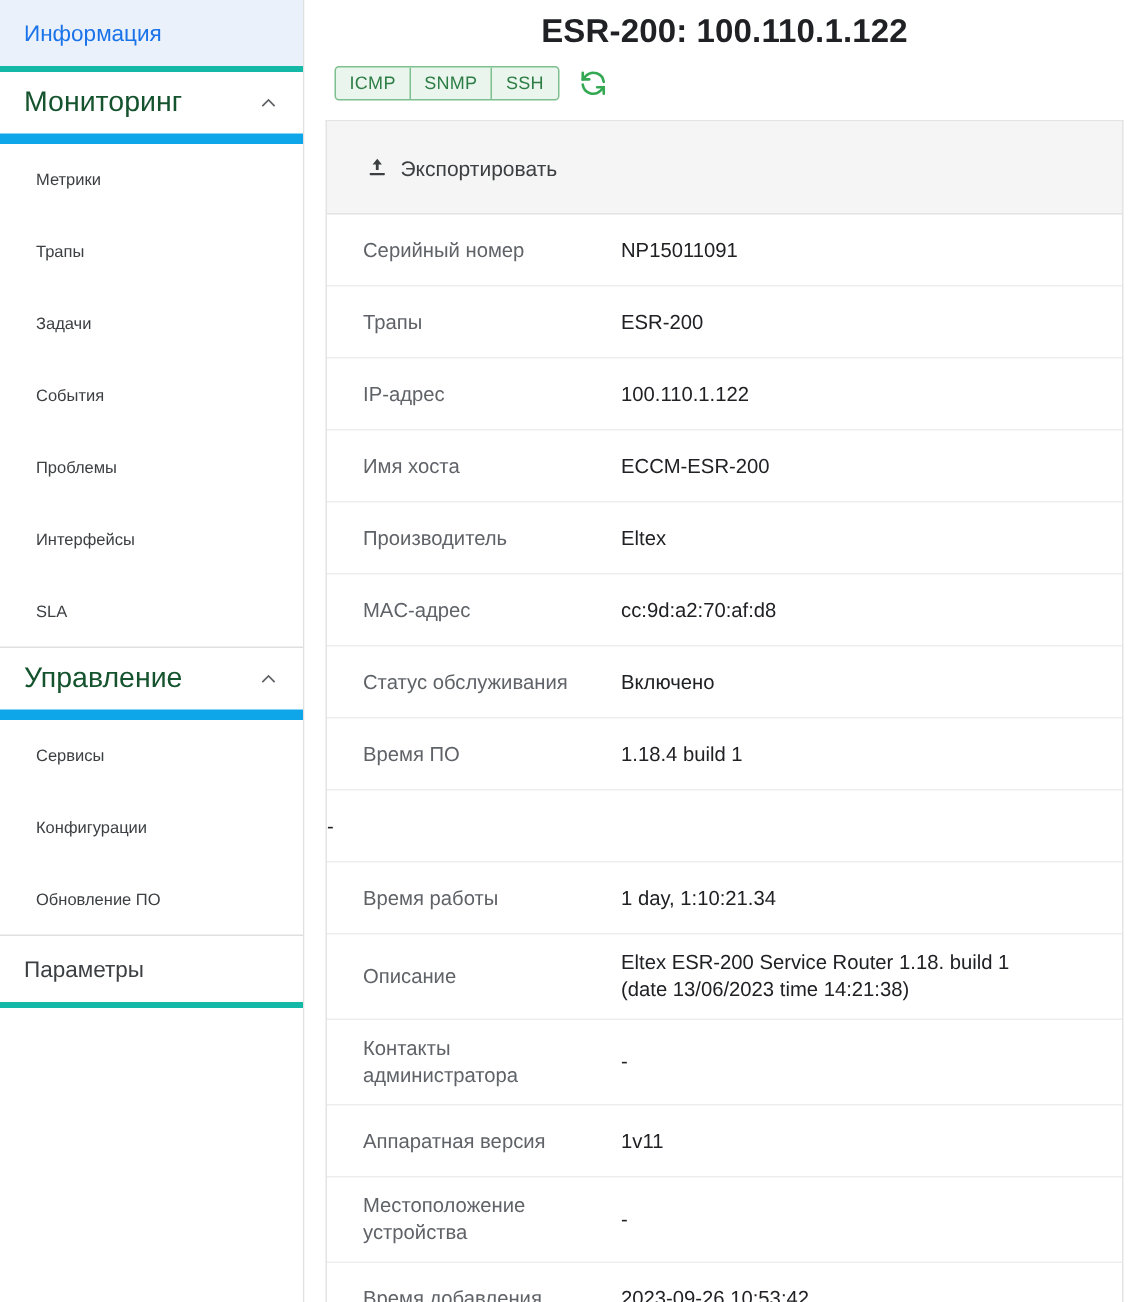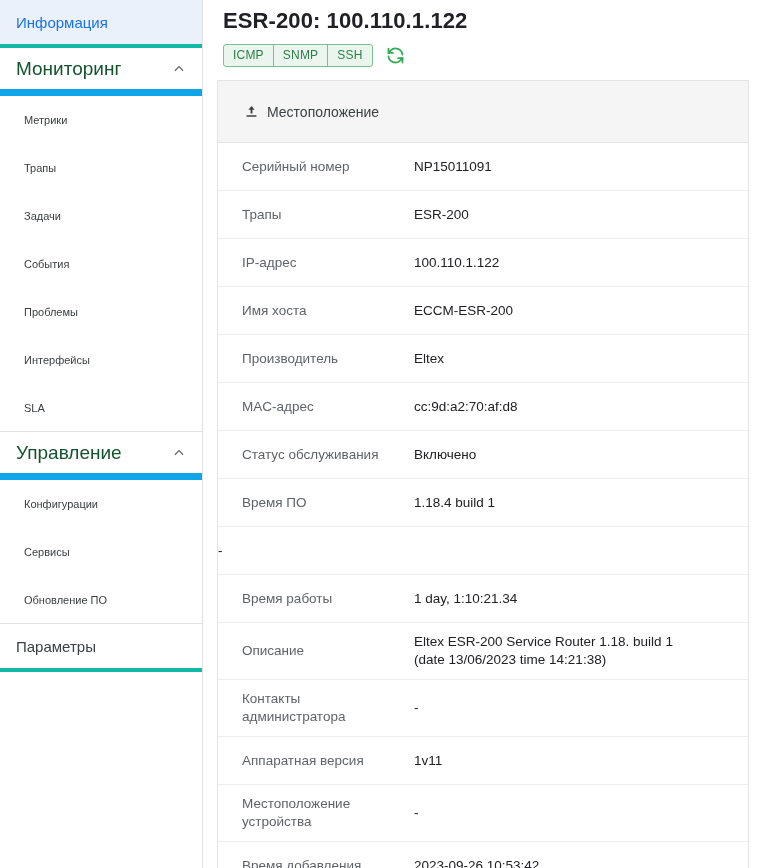--- a/index.html
+++ b/index.html
@@ -78,20 +78,21 @@
   
   .main {
     flex: 1;
     height: 100%;
     overflow: hidden;
     background: #ffffff;
     position: relative;
   }
   .page-header {
     padding: 8px 20px 6px 20px;
+    text-align: center;
   }
   .page-title {
     font-size: 22px;
     font-weight: 700;
     color: #202124;
     margin: 0 0 8px 0;
     letter-spacing: .1px;
   }
   .badges-row {
     display: flex;
@@ -220,24 +221,24 @@
     <div class="nav-group">
       <span>Управление</span>
       <span class="chevron">
         <svg width="14" height="14" viewBox="0 0 24 24" fill="none" stroke="currentColor" stroke-width="2">
           <polyline points="5,15 12,8 19,15"></polyline>
         </svg>
       </span>
     </div>
 
     <div class="nav-sub">
+      <span>Сервисы</span>
+    </div>
+    <div class="nav-sub">
       <span>Конфигурации</span>
-    </div>
-    <div class="nav-sub">
-      <span>Сервисы</span>
     </div>
     <div class="nav-sub sidebar-divider">
       <span>Обновление ПО</span>
     </div>
 
     <div class="nav-item">
       <span>Параметры</span>
     </div>
   </nav>
 
@@ -265,21 +266,21 @@
     <section class="panel">
 
       <div class="toolbar">
         <button class="export-btn">
           <span class="export-icon">
             <svg width="15" height="15" viewBox="0 0 24 24" fill="currentColor">
               <path d="M12 3l5 6h-3.5v6h-3V9H7l5-6z"></path>
               <rect x="4" y="18" width="16" height="2.4" rx="0.6"></rect>
             </svg>
           </span>
-          <span>Местоположение</span>
+          <span>Экспортировать</span>
         </button>
       </div>
 
       <div class="info-row">
         <div class="info-label">Серийный номер</div>
         <div class="info-value">NP15011091</div>
       </div>
       <div class="info-row">
         <div class="info-label">Трапы</div>
         <div class="info-value">ESR-200</div>

